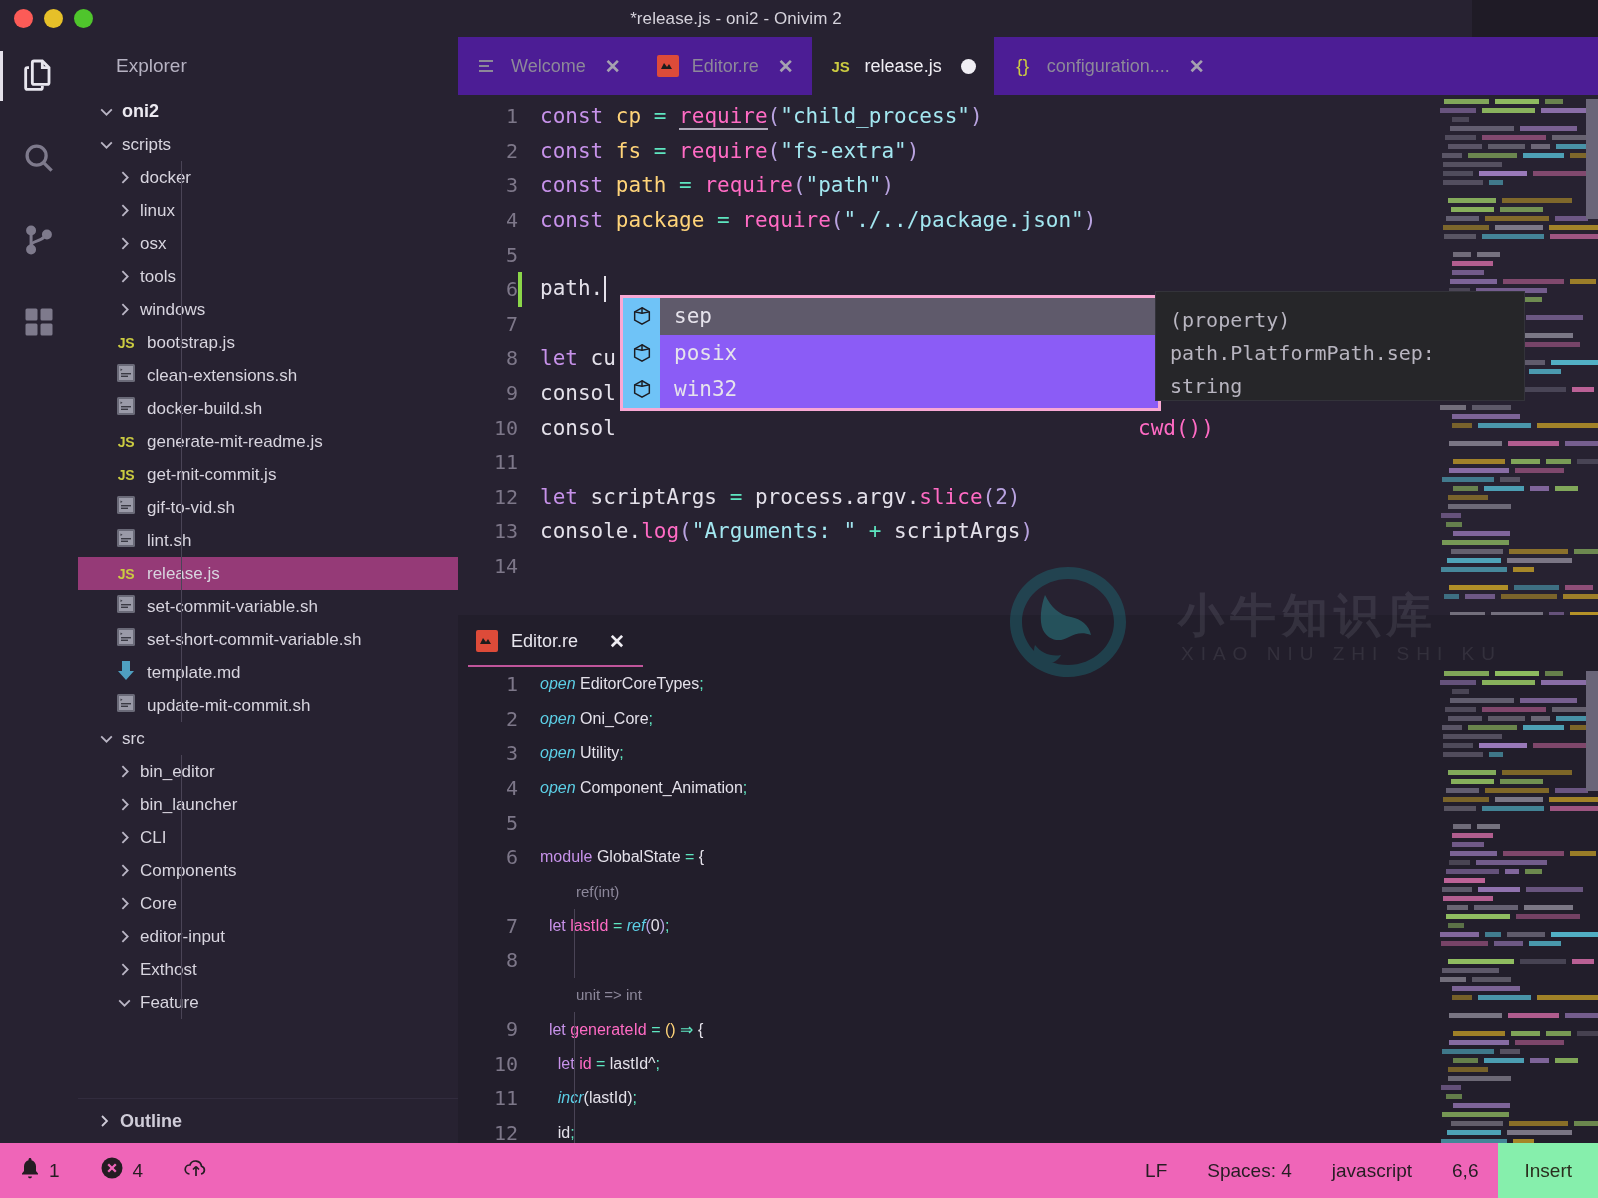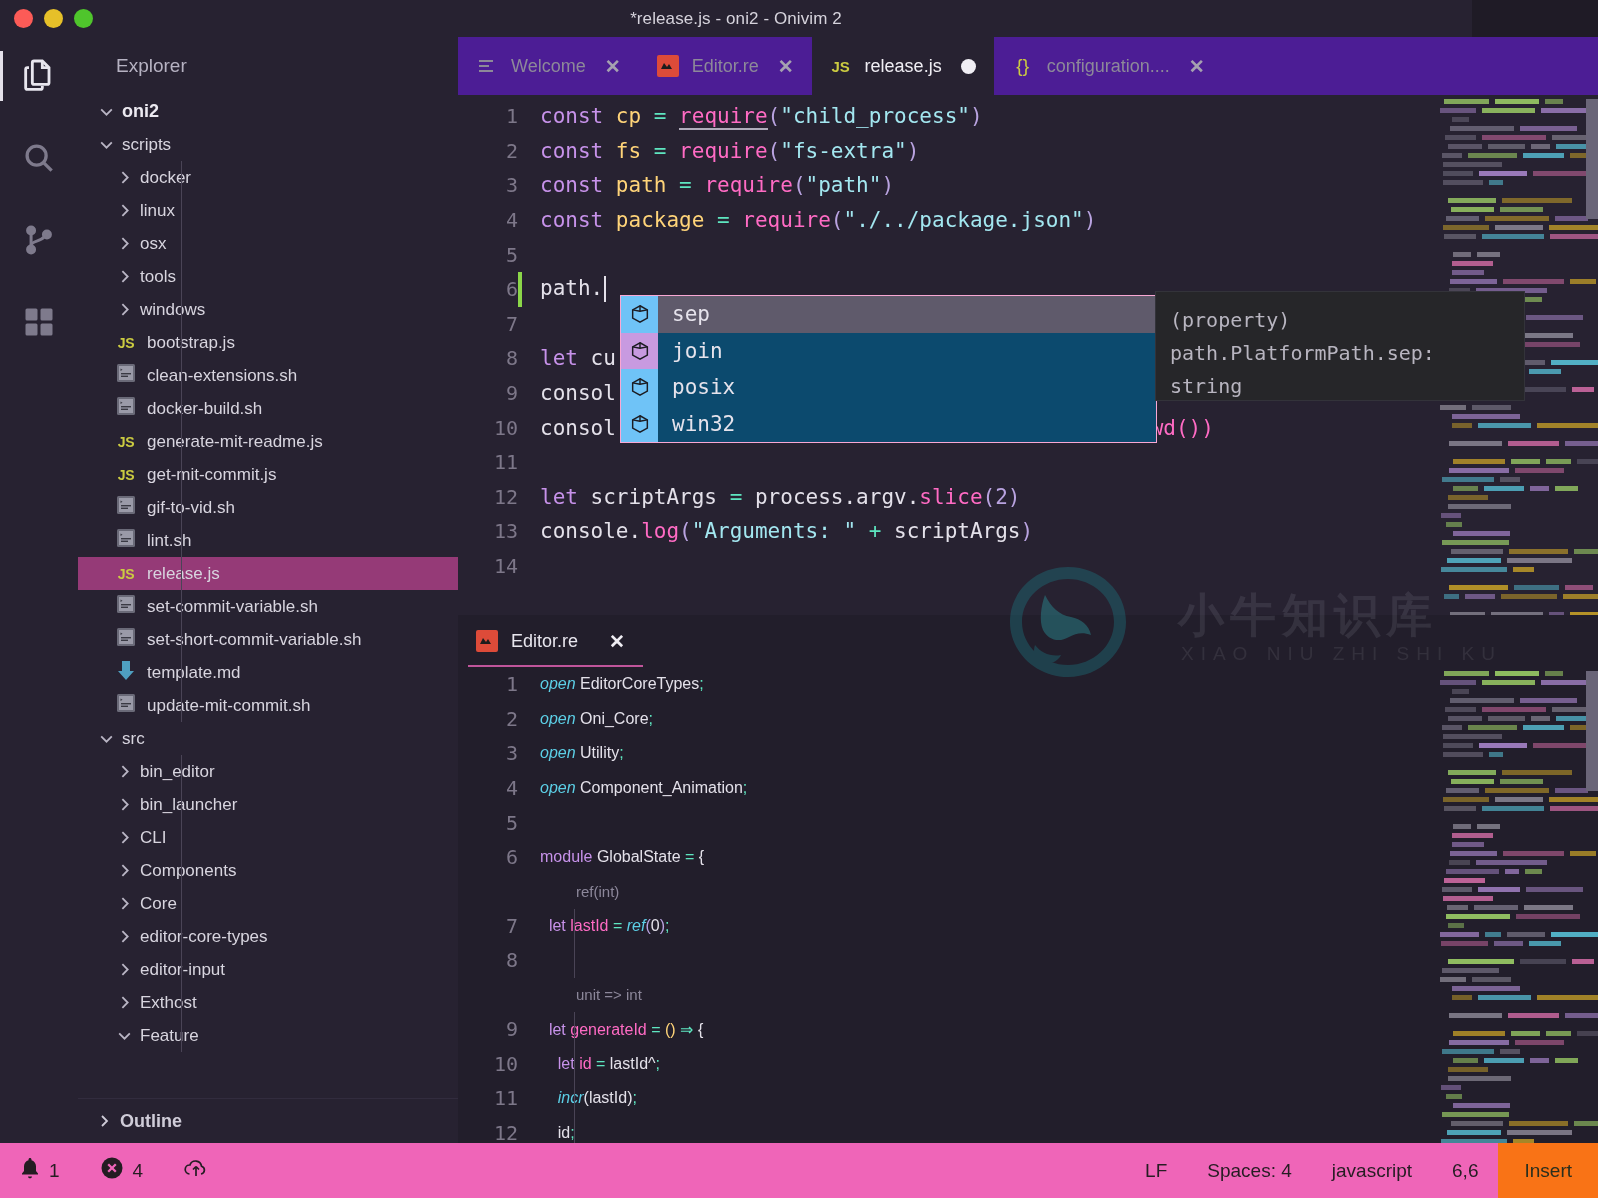--- a/index.html
+++ b/index.html
@@ -119,21 +119,21 @@
   .underline-req{border-bottom:2px solid #b0acbb;}
 
   .cursor-line-mark{
     position:absolute;left:60px;width:4px;height:34.6px;background:#8bd649;
   }
   .caret{display:inline-block;width:2px;height:26px;background:#e4e1ea;vertical-align:middle;margin-left:1px;}
 
   
   .completion{
     position:absolute;left:162px;top:200px;width:535px;
-    background:#0c4a6e;border:1px solid #f9a8d4;z-index:40;
+    background:#8b5cf6;border:3px solid #f9a8d4;z-index:40;
   }
   .cmp-item{
     height:36.5px;display:flex;align-items:center;
     font-family:"DejaVu Sans Mono",monospace;font-size:21px;color:#e6e3ec;
   }
   .cmp-item.sel{background:#5f5a6b;}
   .cmp-ico{
     width:37px;flex:0 0 37px;height:36.5px;display:flex;align-items:center;justify-content:center;
   }
   .cmp-ico.blue{background:#6fc3f7;}
@@ -197,21 +197,21 @@
 
   
   .statusbar{
     position:absolute;left:0;bottom:0;width:1598px;height:55px;
     background:#ef65b8;display:flex;align-items:center;
     color:#261d23;font-size:19px;
   }
   .sb-item{display:flex;align-items:center;gap:9px;padding:0 20px;height:55px;}
   .sb-spacer{flex:1;}
   .sb-mode{
-    background:#f97316;color:#2a2f1e;height:55px;display:flex;align-items:center;
+    background:#86efac;color:#2a2f1e;height:55px;display:flex;align-items:center;
     padding:0 26px;font-size:19px;
   }
 </style>
 </head>
 <body>
 
 <div class="app">
 
   <div class="titlebar">
     <div class="traffic">
@@ -501,30 +501,20 @@
         </div>
         <div class="row">
           <div class="guide" style="left: 103px;"></div>
           <div style="width: 36px; flex: 0 0 auto;"></div>
           <span class="chev">
             <svg width="17" height="17" viewBox="0 0 16 16" fill="none" stroke="#b9b5c4" stroke-width="1.7">
               <path d="M6 3l5 5-5 5"></path>
             </svg>
           </span>
           <span>Core</span>
-        </div>
-        <div class="row">
-          <div class="guide" style="left: 103px;"></div>
-          <div style="width: 36px; flex: 0 0 auto;"></div>
-          <span class="chev">
-            <svg width="17" height="17" viewBox="0 0 16 16" fill="none" stroke="#b9b5c4" stroke-width="1.7">
-              <path d="M6 3l5 5-5 5"></path>
-            </svg>
-          </span>
-          <span>editor-core-types</span>
         </div>
         <div class="row">
           <div class="guide" style="left: 103px;"></div>
           <div style="width: 36px; flex: 0 0 auto;"></div>
           <span class="chev">
             <svg width="17" height="17" viewBox="0 0 16 16" fill="none" stroke="#b9b5c4" stroke-width="1.7">
               <path d="M6 3l5 5-5 5"></path>
             </svg>
           </span>
           <span>editor-input</span>
@@ -619,30 +609,20 @@
       <div class="completion" id="completion">
           <div class="cmp-item sel">
             <span class="cmp-ico blue">
               <svg width="22" height="22" viewBox="0 0 24 24" fill="none" stroke="#1c1c22" stroke-width="1.6">
                 <path d="M12 3l8 4.5v9L12 21l-8-4.5v-9z"></path>
                 <path d="M12 3v6"></path>
                 <path d="M12 9l-8-1.5M12 9l8-1.5"></path>
               </svg>
             </span>
             <span class="cmp-label">sep</span>
-          </div>
-          <div class="cmp-item">
-            <span class="cmp-ico purple">
-              <svg width="22" height="22" viewBox="0 0 24 24" fill="none" stroke="#1c1c22" stroke-width="1.6">
-                <path d="M12 3l8 4.5v9L12 21l-8-4.5v-9z"></path>
-                <path d="M12 3v6"></path>
-                <path d="M12 9l-8-1.5M12 9l8-1.5"></path>
-              </svg>
-            </span>
-            <span class="cmp-label">join</span>
           </div>
           <div class="cmp-item">
             <span class="cmp-ico blue">
               <svg width="22" height="22" viewBox="0 0 24 24" fill="none" stroke="#1c1c22" stroke-width="1.6">
                 <path d="M12 3l8 4.5v9L12 21l-8-4.5v-9z"></path>
                 <path d="M12 3v6"></path>
                 <path d="M12 9l-8-1.5M12 9l8-1.5"></path>
               </svg>
             </span>
             <span class="cmp-label">posix</span>

